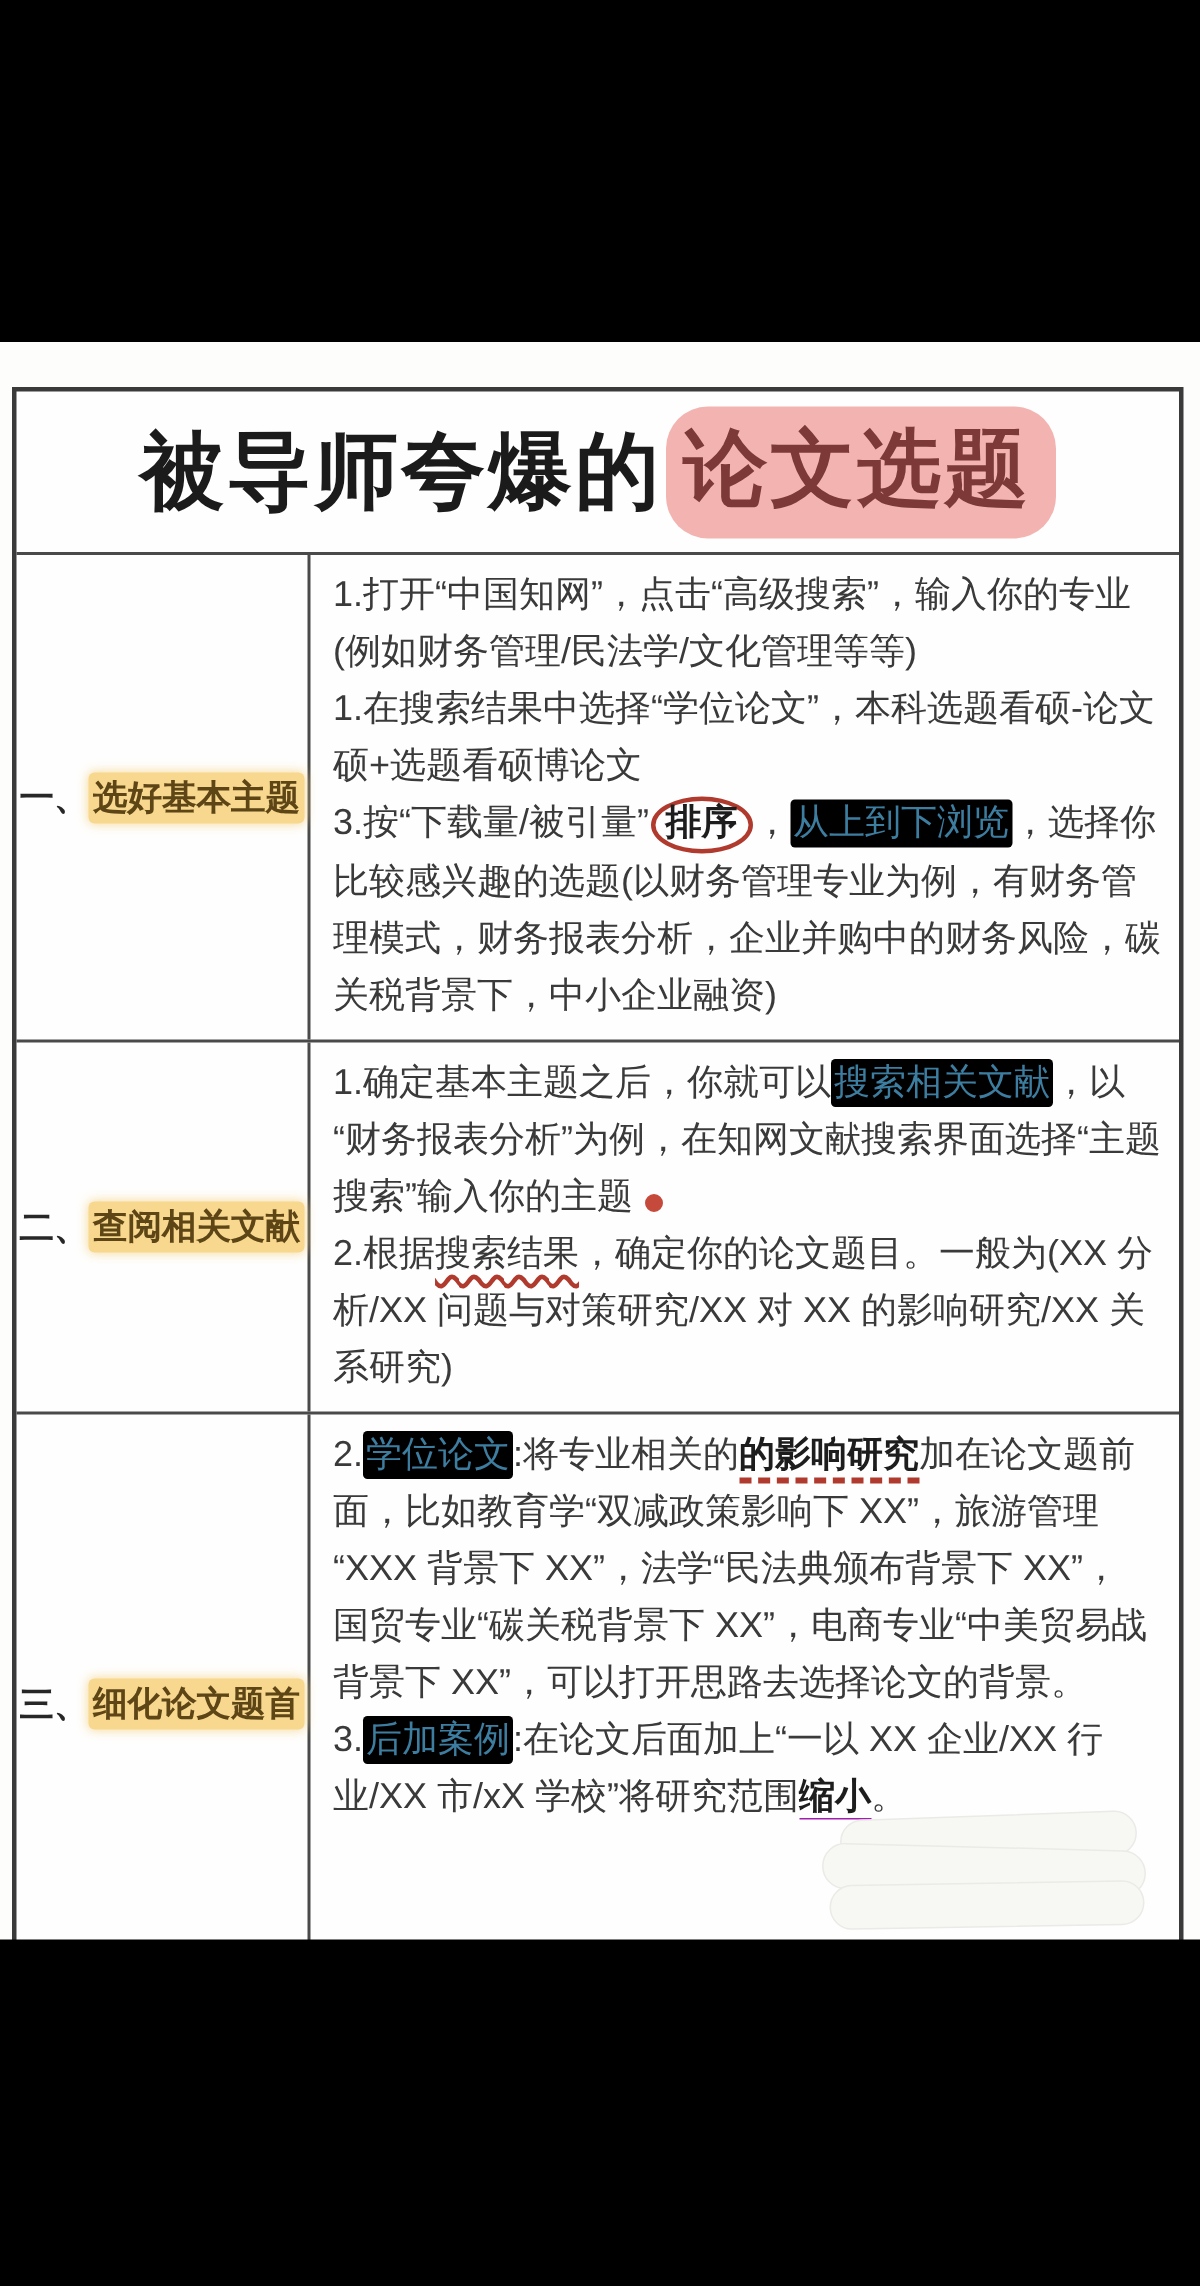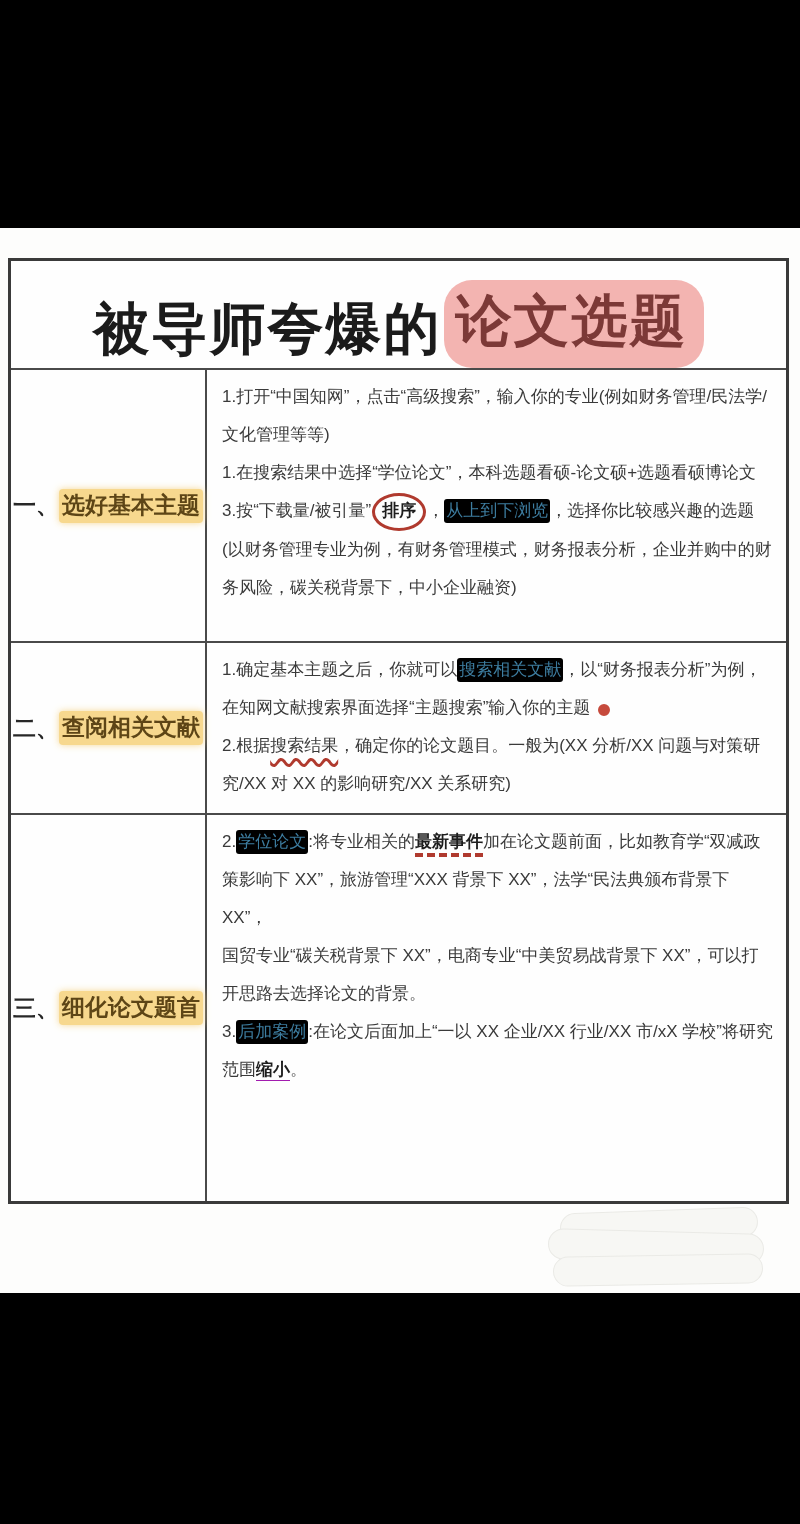--- a/index.html
+++ b/index.html
@@ -12,21 +12,21 @@
   .bar { position:absolute; left:0; width:800px; background:#000; }
   .bar.top { top:0; height:228px; }
   .bar.bottom { top:1293px; height:231px; }
 
   .board {
     position:absolute; left:8px; top:258px; width:781px;
     background:#fefefe; border:3px solid #3a3a3a;
   }
   .title-row {
     height:109px; border-bottom:2px solid #4a4a4a;
-    display:flex; align-items:flex-end; justify-content:center;
+    display:flex; align-items:center; justify-content:center;
     font-size:56px; font-weight:900; color:#1b1b1b; letter-spacing:2px;
     white-space:nowrap;
   }
   .pink-hl {
     background:#f3b4b1; color:#7c3937;
     border-radius:28px; padding:4px 16px 8px 12px; margin-left:2px;
   }
 
   .row { display:grid; grid-template-columns:196px 1fr; border-bottom:2px solid #4a4a4a; }
   .row:last-child { border-bottom:none; }
@@ -41,21 +41,21 @@
     padding:0 4px; white-space:nowrap;
   }
   .yellow-hl {
     background:#f7d88e; color:#5d4516;
     padding:1px 3px 2px; border-radius:4px;
     box-shadow:0 0 7px rgba(246,214,140,.9);
   }
 
   .cell-body {
     padding:8px 12px 10px 15px;
-    font-size:17px; line-height:38px; color:#3a3a3a;
+    font-size:24px; line-height:38px; color:#3a3a3a;
   }
   .cell-body p { margin:0; }
 
   .blue-hl { background:#000000; color:#3d7da0; padding:2px 2px 3px; border-radius:3px; }
   .circled {
     font-weight:700; color:#1d1d1d;
     border:3px solid #b03a2e; border-radius:50%;
     display:inline-block; padding:0 7px 2px; line-height:30px; margin:0 1px;text-align:right;
   }
   .wavy-red {
@@ -114,21 +114,21 @@
         <p><span>2.根据</span><span class="wavy-red">搜索结果</span><span>，确定你的论文题目。一般为(XX 分析/XX 问题与对策研究/XX 对 XX 的影响研究/XX 关系研究)</span></p>
       </div>
     </div>
 
     <div class="row row-r3">
       <div class="cell-label">
         <span>三、</span>
           <span class="yellow-hl">细化论文题首</span>
       </div>
       <div class="cell-body">
-        <p><span>2.</span><span class="blue-hl">学位论文</span><span>:将专业相关的</span><span class="bold-dashed">最新事件</span><span>加在论文题前面，比如教育学“双减政策影响下 XX”，旅游管理“XXX 背景下 XX”，法学“民法典颁布背景下 XX”，</span></p>
+        <p><span>2.</span><span class="blue-hl">学位论文</span><span>:将专业相关的</span><span class="bold-dashed">的影响研究</span><span>加在论文题前面，比如教育学“双减政策影响下 XX”，旅游管理“XXX 背景下 XX”，法学“民法典颁布背景下 XX”，</span></p>
         <p><span>国贸专业“碳关税背景下 XX”，电商专业“中美贸易战背景下 XX”，可以打开思路去选择论文的背景。</span></p>
         <p><span>3.</span><span class="blue-hl">后加案例</span><span>:在论文后面加上“一以 XX 企业/XX 行业/XX 市/xX 学校”将研究范围</span><span class="bold-underline">缩小</span><span>。</span></p>
       </div>
     </div>
 
   </div>
 
   <div class="brush-blob">
     <div class="stroke s1"></div>
     <div class="stroke s2"></div>

